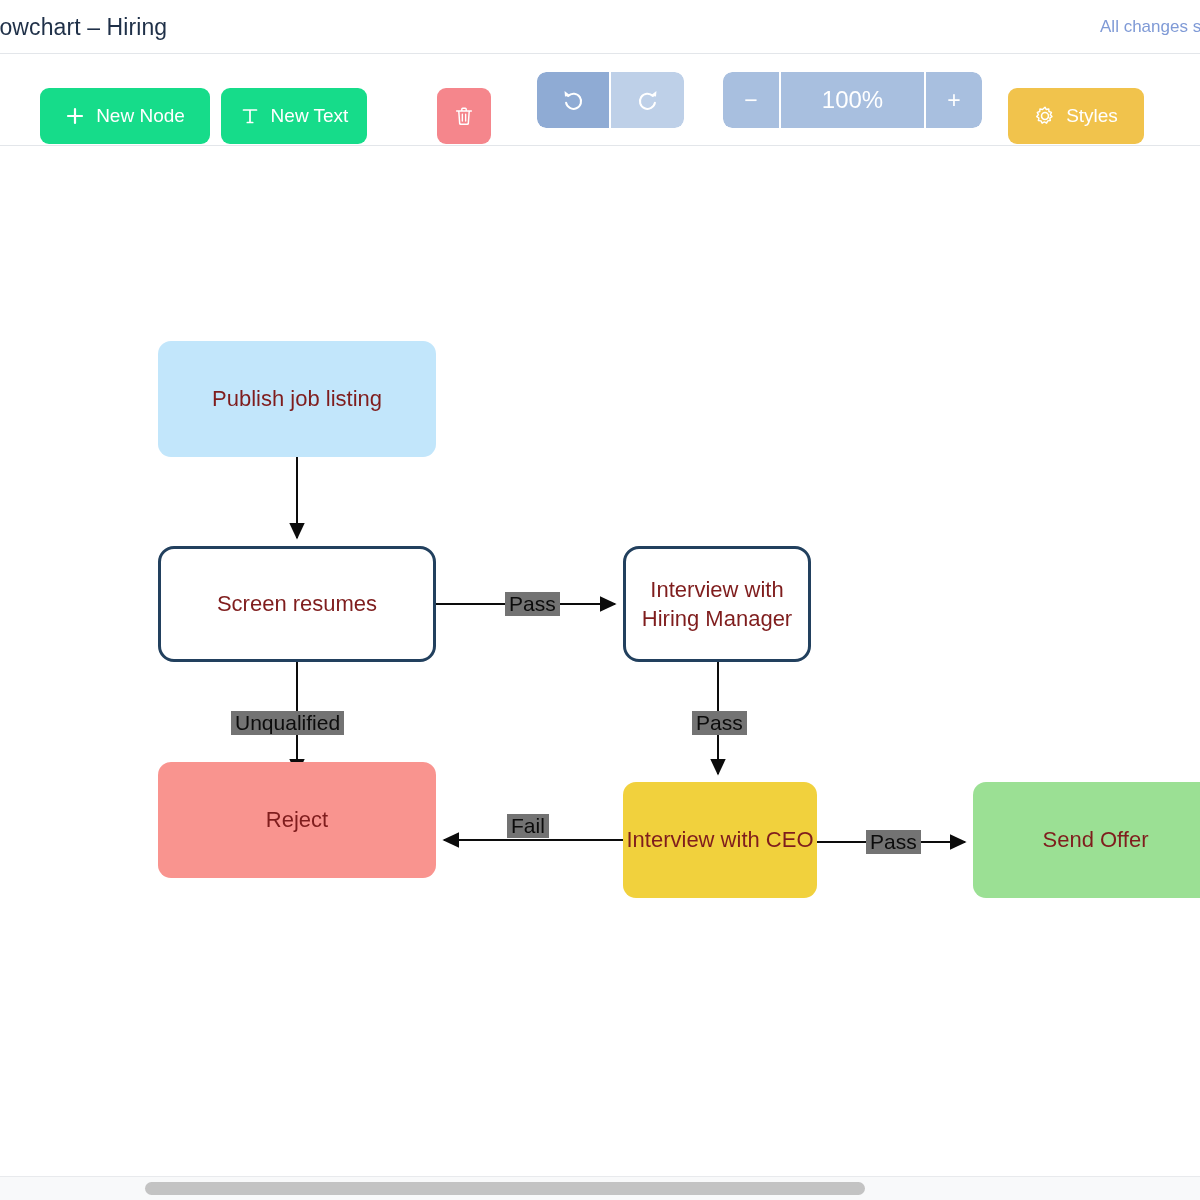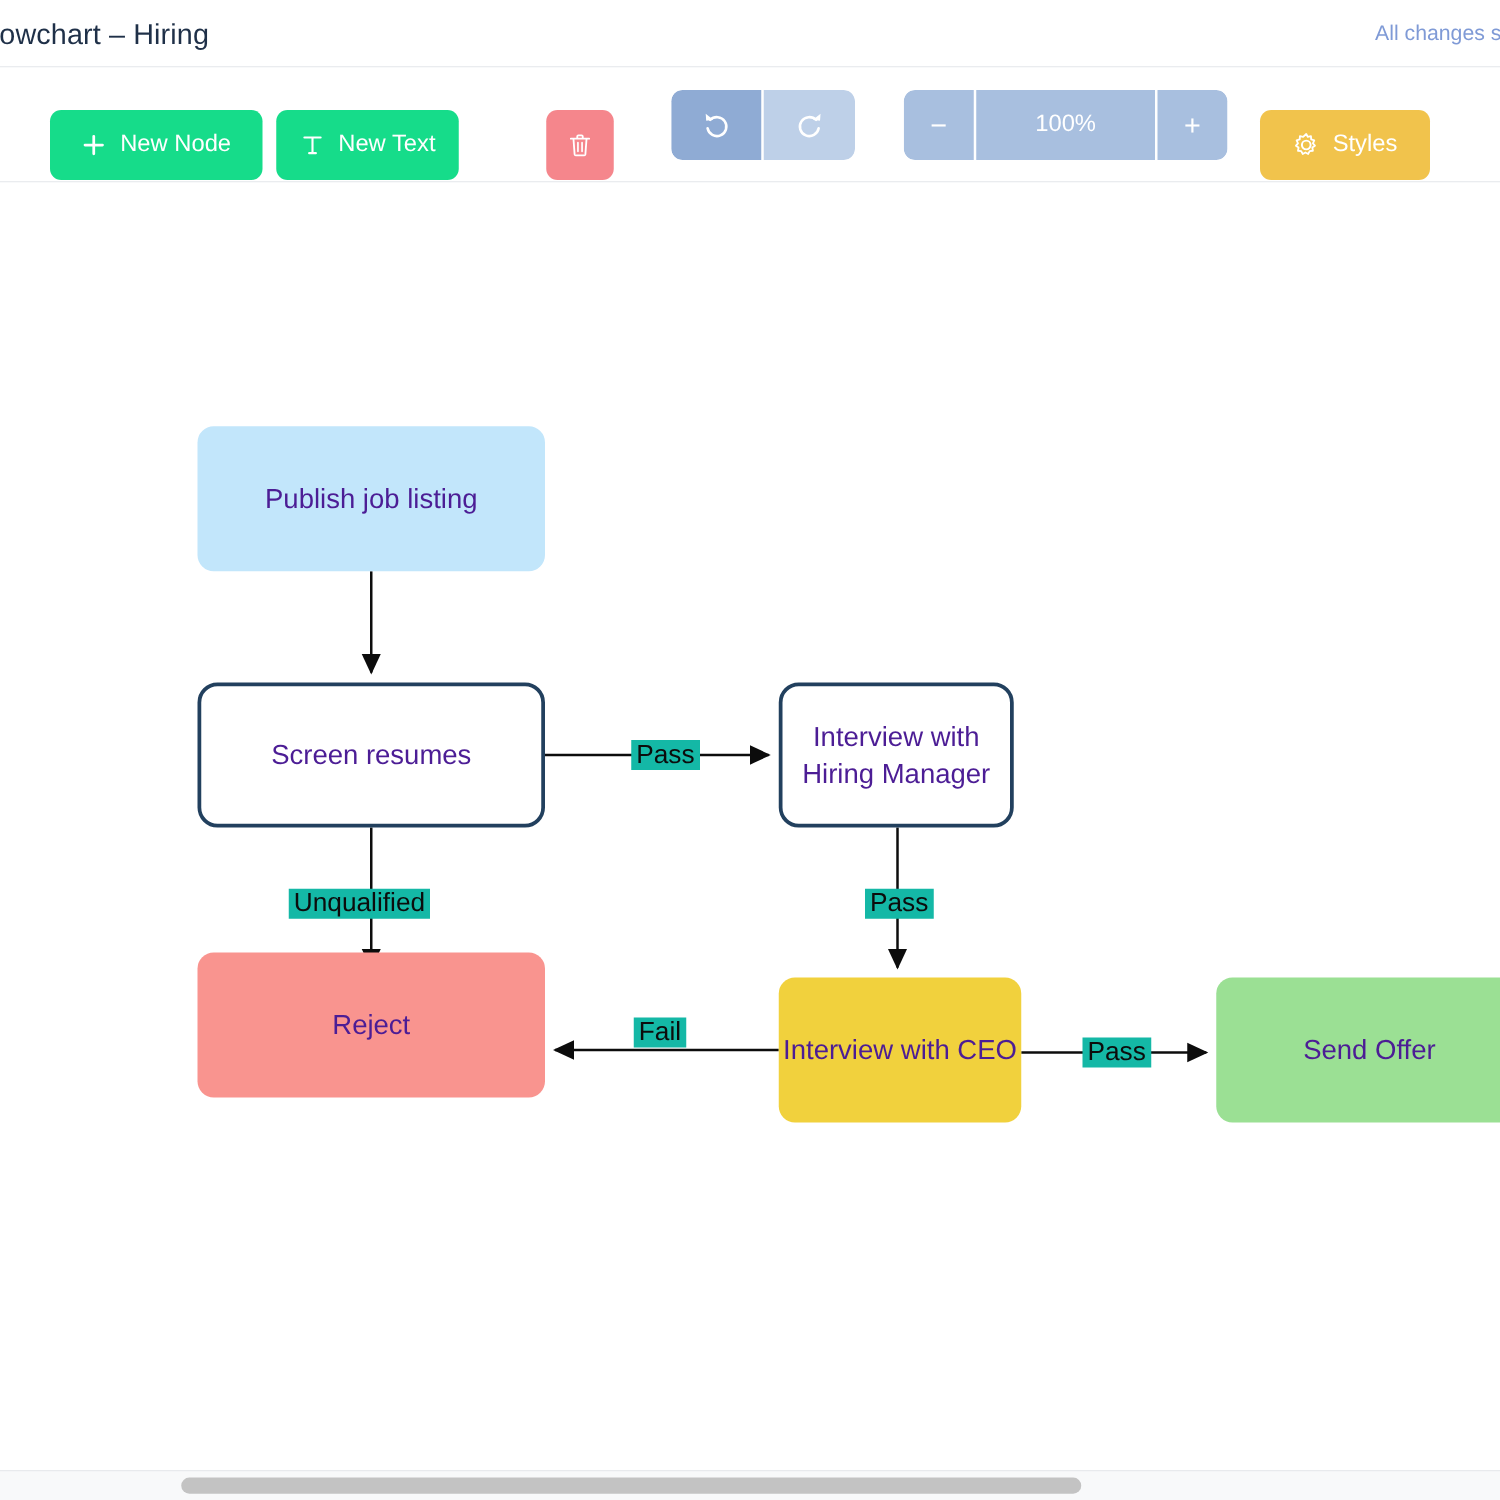--- a/index.html
+++ b/index.html
@@ -112,21 +112,21 @@
     color: #ffffff;
     cursor: pointer;
     padding: 0;
   }
   .undo-redo { left: 537px; top: 18px; width: 147px; height: 56px; gap: 2px; }
   .seg-undo { width: 72px; height: 56px; background: #8fabd4; border-radius: 9px 0 0 9px; }
   .seg-redo { width: 73px; height: 56px; background: #bed0e8; border-radius: 0 9px 9px 0; }
 
   .zoom-group { left: 723px; top: 18px; width: 259px; height: 56px; gap: 2px; }
   .seg-zoomout { width: 56px; height: 56px; background: #a8bfdf; border-radius: 9px 0 0 9px; font-size: 23px; }
-  .seg-zoomlevel { width: 143px; height: 56px; background: #a8bfdf; font-size: 19px; }
+  .seg-zoomlevel { width: 143px; height: 56px; background: #a8bfdf; font-size: 24px; }
   .seg-zoomin { width: 56px; height: 56px; background: #a8bfdf; border-radius: 0 9px 9px 0; font-size: 23px; }
 
   .btn-styles {
     left: 1008px; top: 18px;
     width: 136px; height: 56px;
     background: #f1c34c;
     gap: 10px;
   }
 
   
@@ -140,21 +140,21 @@
   }
 
   .node {
     position: absolute;
     box-sizing: border-box;
     display: flex;
     align-items: center;
     justify-content: center;
     text-align: center;
     border-radius: 13px;
-    color: #4c1d95;
+    color: #7f1d1d;
     font-size: 22px;
     line-height: 1.32;
     cursor: pointer;
   }
   .node-outline {
     background: #ffffff;
     border: 3px solid #22405e;
     border-radius: 16px;
   }
 
@@ -169,21 +169,21 @@
     position: absolute;
     left: 0; top: 0;
     width: 1200px;
     height: 1016px;
     pointer-events: none;
   }
   .edge-label {
     position: absolute;
     font-size: 21px;
     color: #0c0c0c;
-    background: #14b8a6;
+    background: #737373;
     padding: 0 4px;
     white-space: nowrap;
     font-family: "Liberation Sans", sans-serif;
   }
 
   
   .hscroll {
     position: absolute;
     left: 0; top: 1176px;
     width: 1200px; height: 24px;

